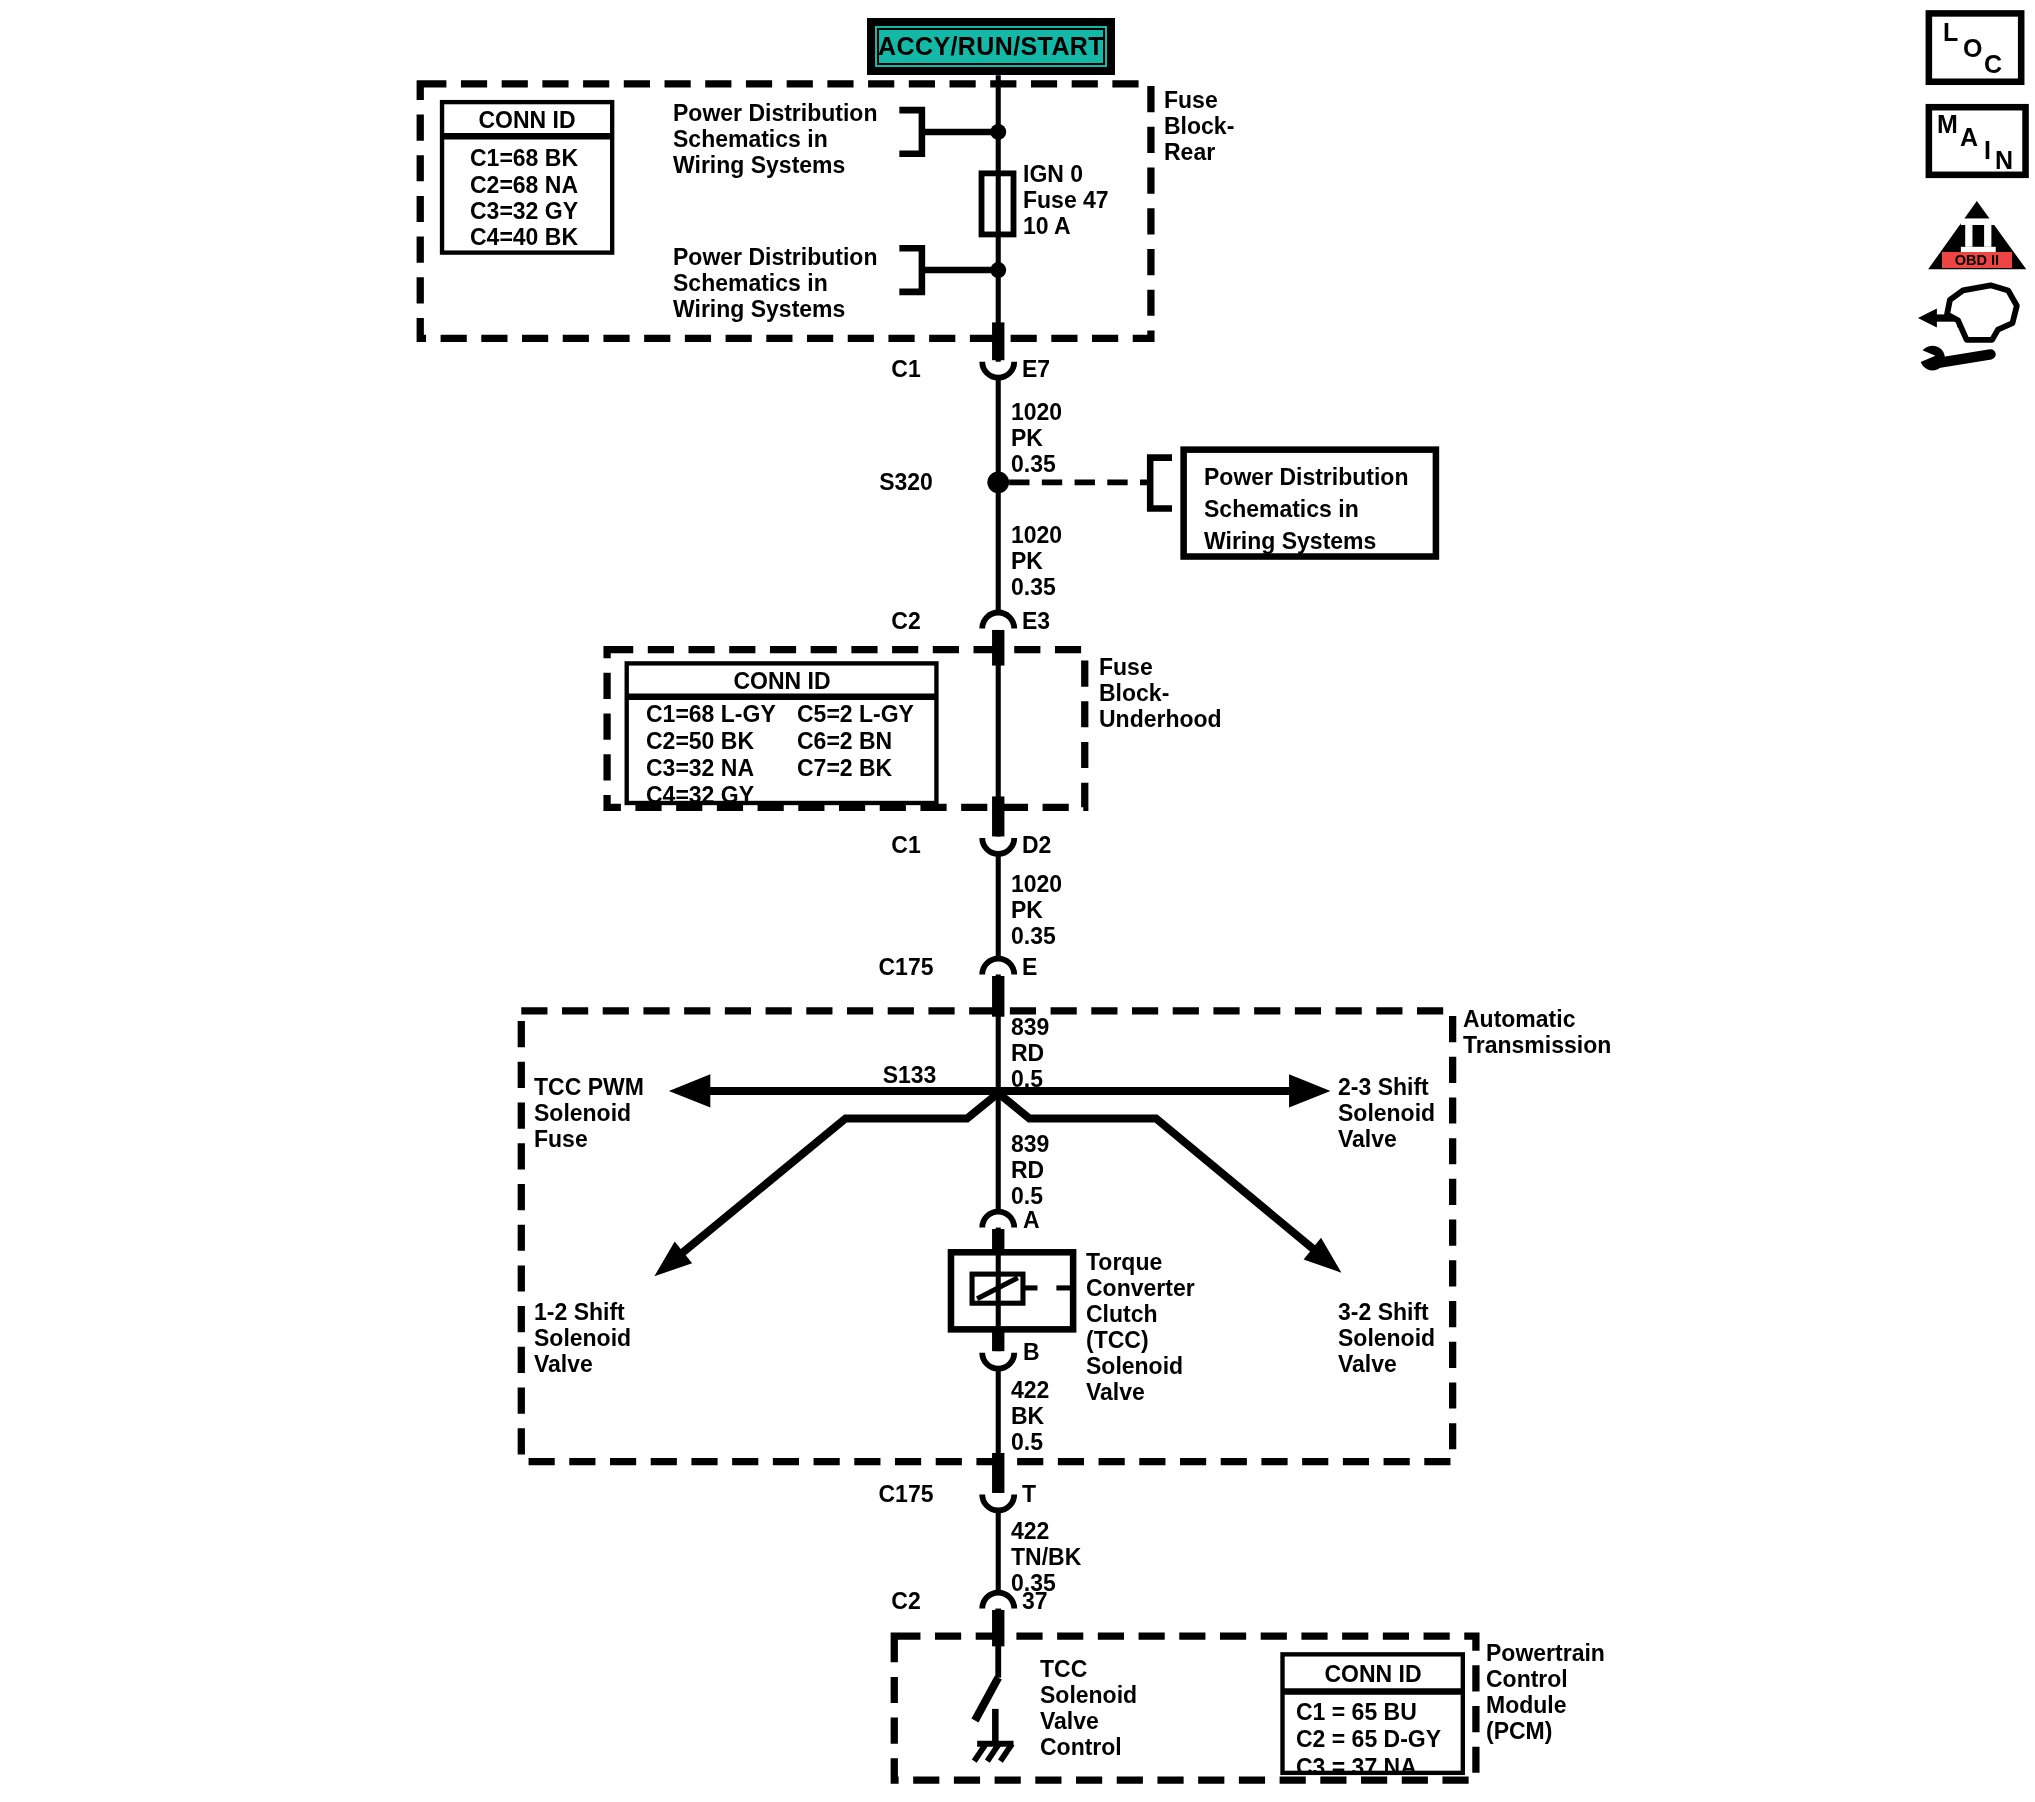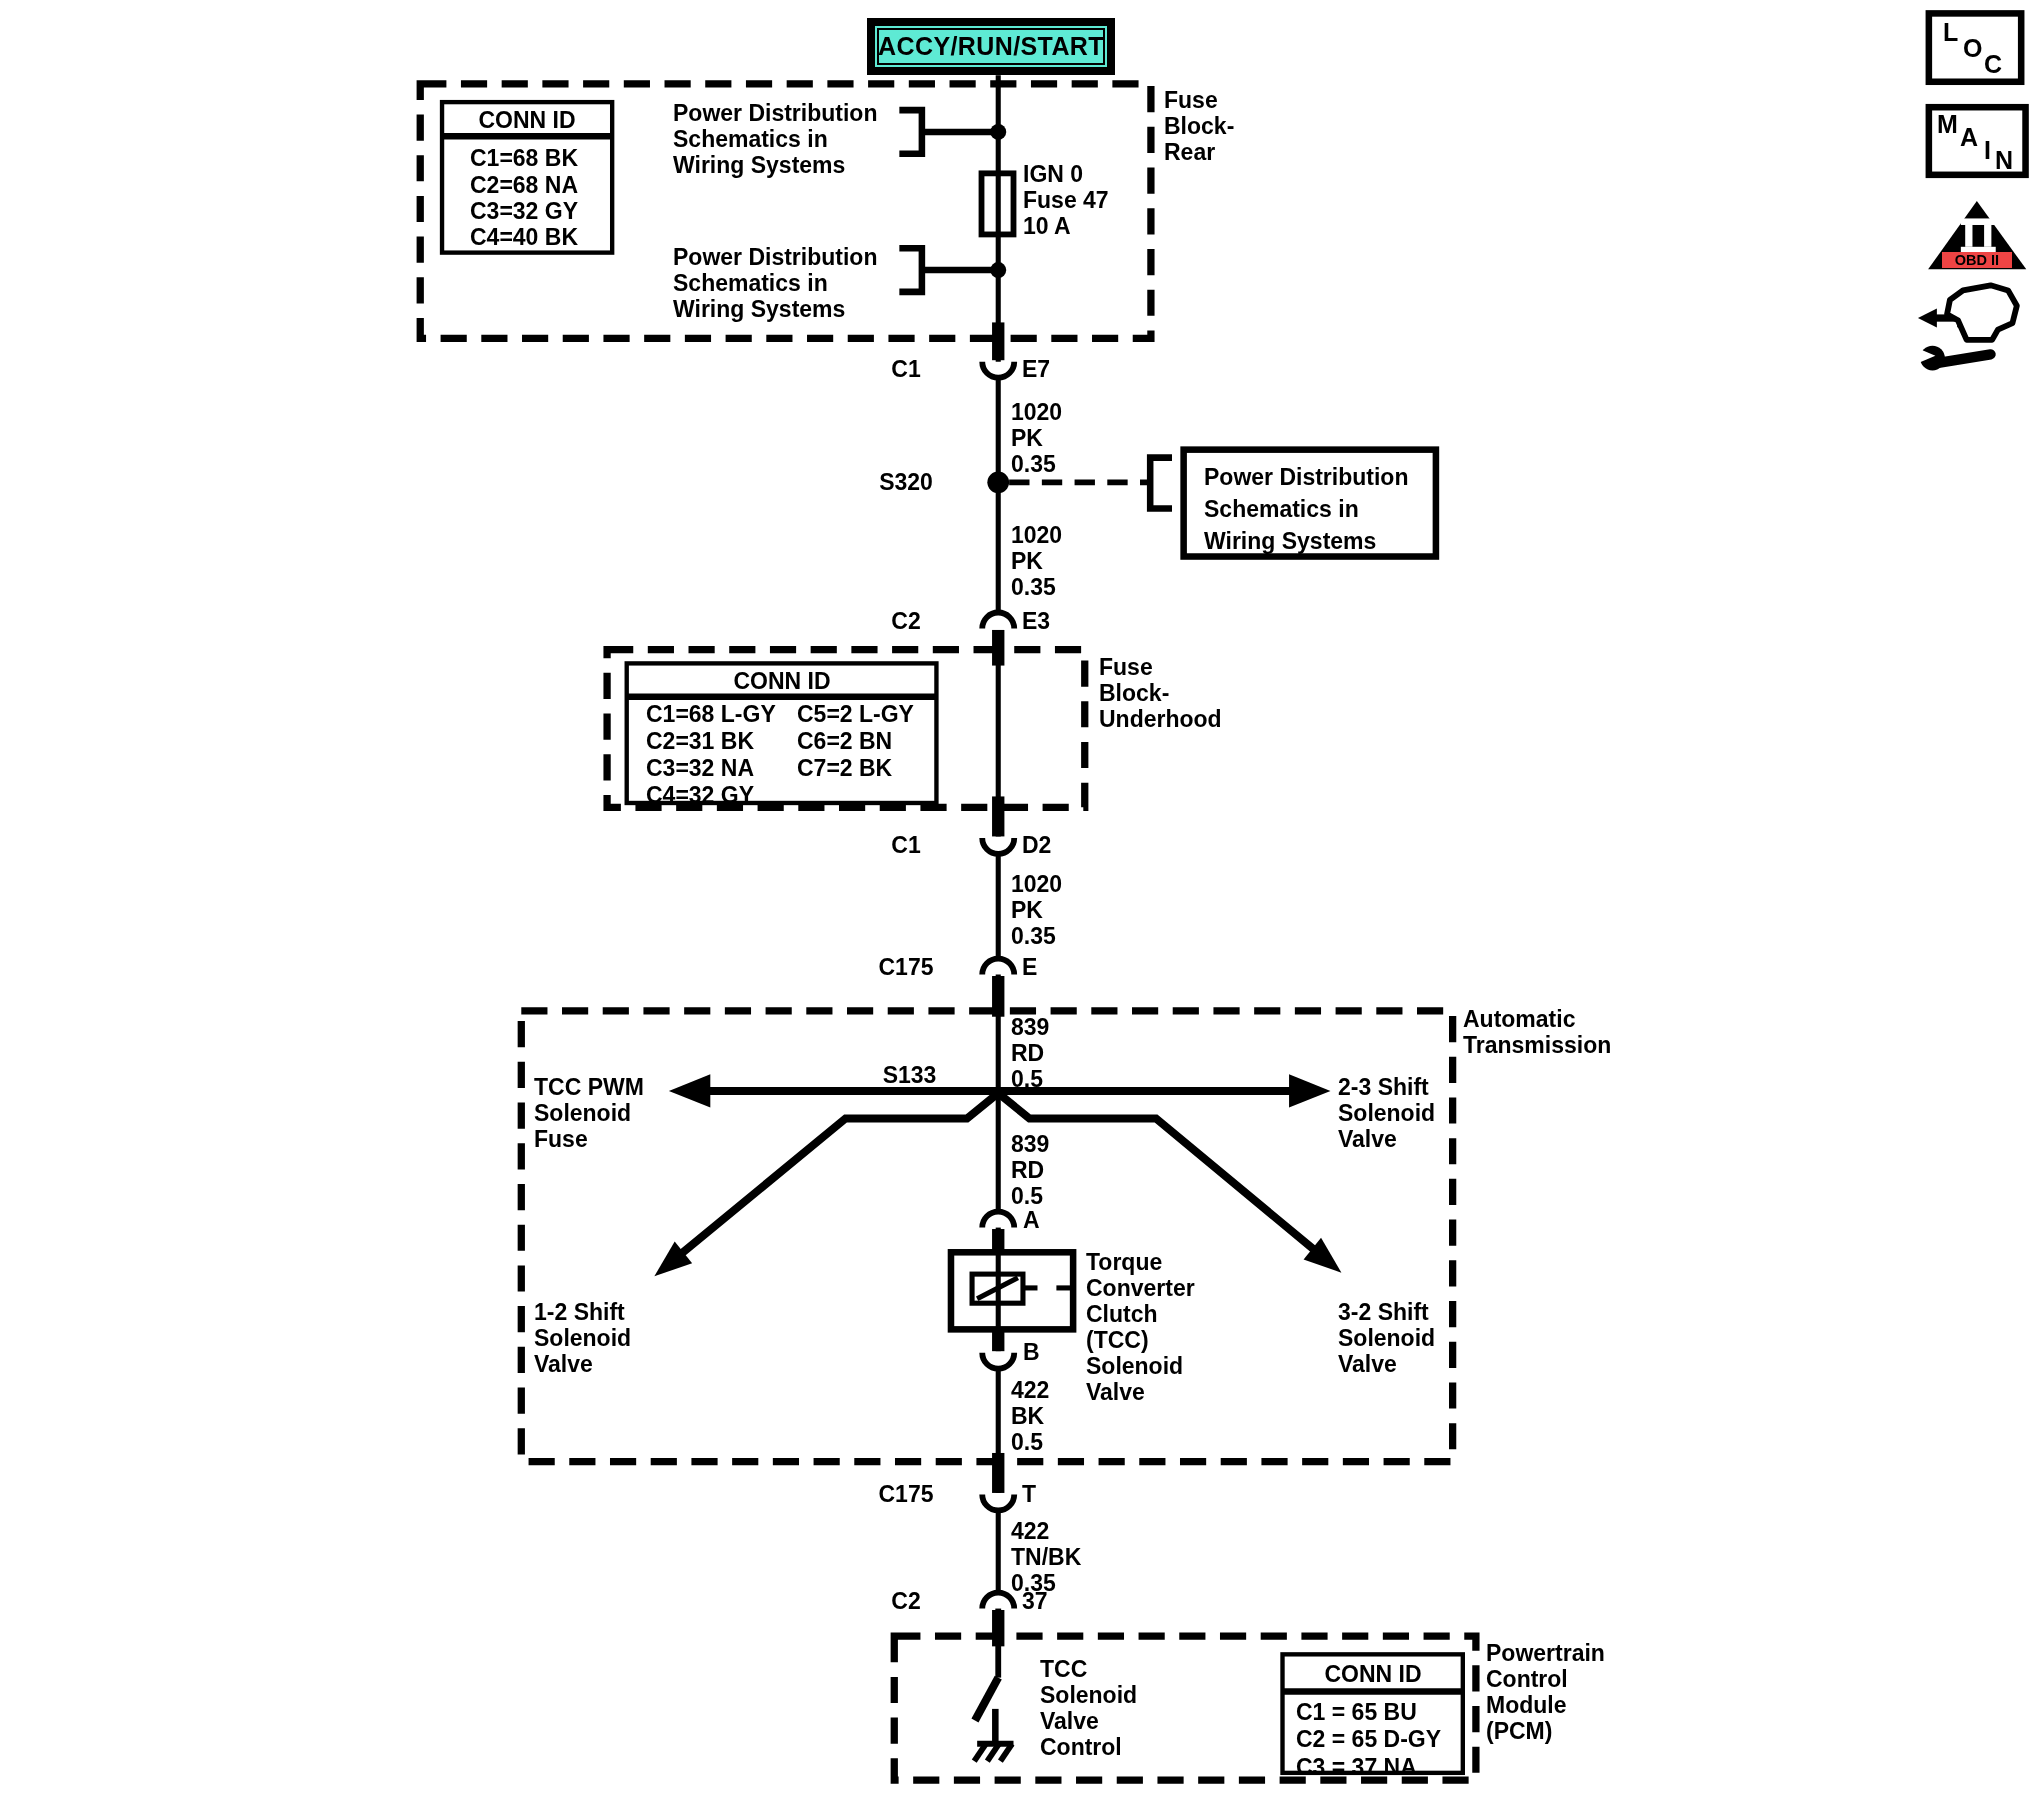--- a/index.html
+++ b/index.html
@@ -5,21 +5,21 @@
   html,body{margin:0;padding:0;background:#fff}
   *{box-sizing:border-box}
   .stage{position:relative;width:2035px;height:1803px;background:#ffffff;overflow:hidden;
          font-family:"Liberation Sans",sans-serif;color:#000}
   .stage svg{position:absolute;left:0;top:0}
   .t{position:absolute;font:700 23px/26px "Liberation Sans",sans-serif;color:#000;white-space:pre-line}
   .tr{text-align:center}
   .ctr{text-align:center}
   .lh44{line-height:32px}
   .accy{position:absolute;left:867px;top:18px;width:248px;height:57px;
-        border:8px solid #000;padding:2.2px;background:#5eead4}
+        border:8px solid #000;padding:2.2px;background:#14b8a6}
   .accy-inner{width:100%;height:100%;border:2.9px solid #000;display:flex;align-items:center;justify-content:center;
         font:700 25px/25px "Liberation Sans",sans-serif;letter-spacing:0.4px}
   .icon-letter{position:absolute;font:700 25px/25px "Liberation Sans",sans-serif}
   .obd-box{position:absolute;left:1942px;top:252px;width:70px;height:16px;background:#ef4444;
         display:flex;align-items:center;justify-content:center;font:700 14.5px/14.5px "Liberation Sans",sans-serif}
 </style>
 </head>
 <body>
 
 <div class="stage">
@@ -186,21 +186,21 @@
 0.35</div>
 
   <div class="t tr" style="left:836px;top:608px;width:140px">C2</div>
   <div class="t" style="left:1022px;top:608px">E3</div>
 
   <div class="t" style="left:1099px;top:654px">Fuse
 Block-
 Underhood</div>
   <div class="t ctr" style="left:627px;top:668px;width:310px">CONN ID</div>
   <div class="t" style="left:646px;top:701px">C1=68 L-GY</div>
-  <div class="t" style="left:646px;top:728px">C2=31 BK</div>
+  <div class="t" style="left:646px;top:728px">C2=50 BK</div>
   <div class="t" style="left:646px;top:755px">C3=32 NA</div>
   <div class="t" style="left:646px;top:782px">C4=32 GY</div>
   <div class="t" style="left:797px;top:701px">C5=2 L-GY</div>
   <div class="t" style="left:797px;top:728px">C6=2 BN</div>
   <div class="t" style="left:797px;top:755px">C7=2 BK</div>
 
   <div class="t tr" style="left:836px;top:832px;width:140px">C1</div>
   <div class="t" style="left:1022px;top:832px">D2</div>
 
   <div class="t" style="left:1011px;top:871px">1020

